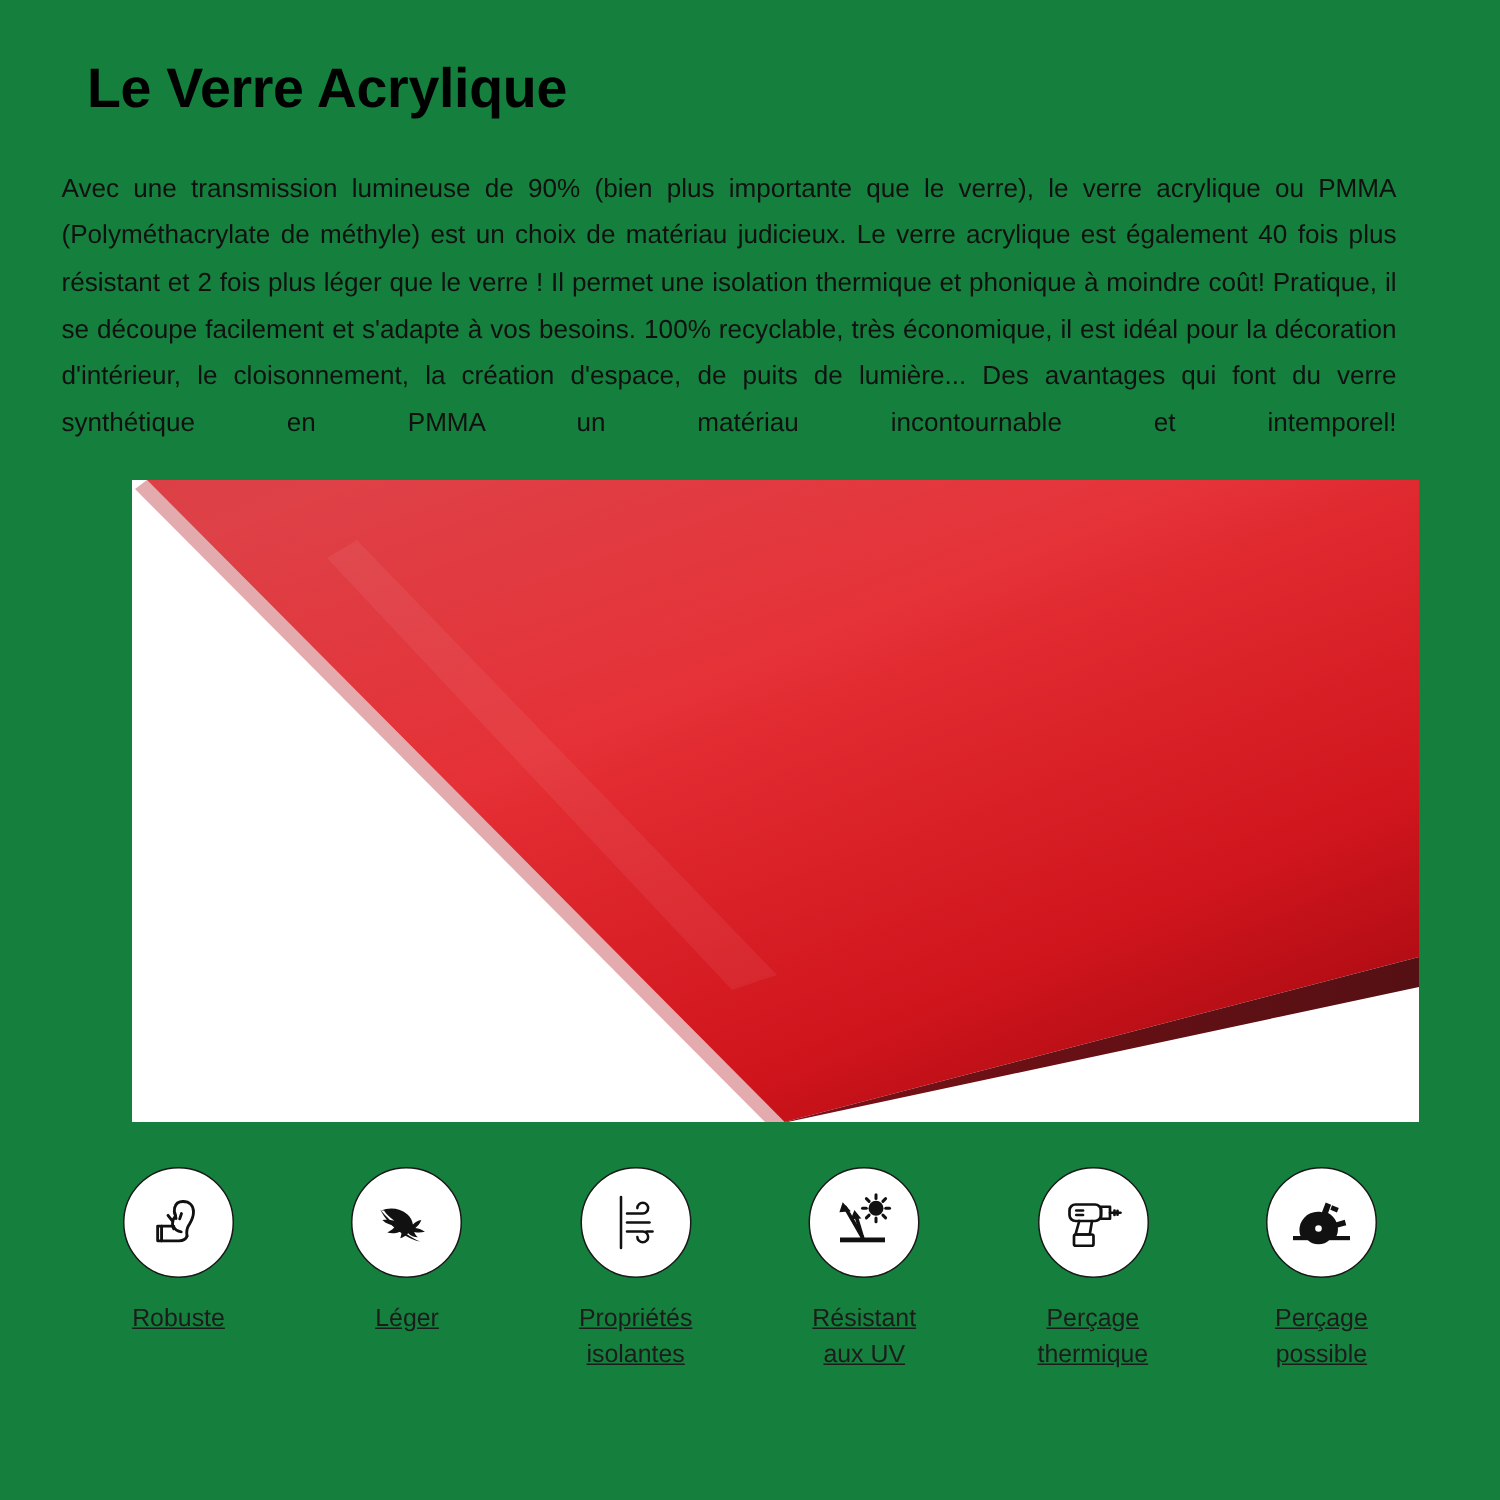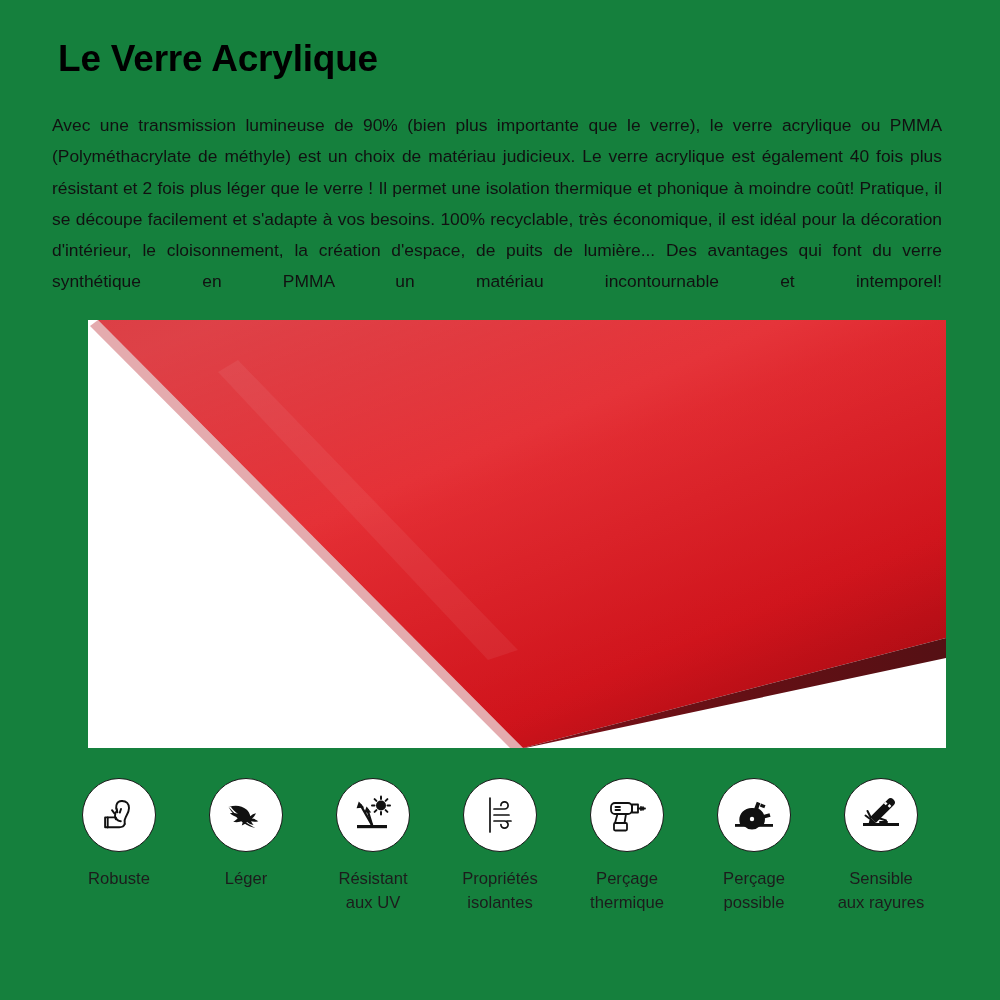--- a/index.html
+++ b/index.html
@@ -30,21 +30,21 @@
     font-weight: 700;
     letter-spacing: -0.2px;
     color: #000000;
     line-height: 1.15;
     white-space: nowrap;
   }
 
   
   .body-copy {
     position: absolute;
-    left: 52px;
+    left: 41px;
     top: 110px;
     width: 890px;
     font-size: 17.4px;
     line-height: 31.3px;
     color: #111111;
     text-align: justify;
     text-justify: inter-word;
     hyphens: none;
   }
   .body-copy::after {
@@ -92,20 +92,21 @@
     background: #ffffff;
   }
   .feature-badge svg { display: block; }
   .feature-label {
     margin-top: 15px;
     font-size: 16.6px;
     line-height: 24px;
     color: #1c1c1c;
     text-align: center;
     white-space: pre-line;
+    text-decoration: underline;
   }
 </style>
 </head>
 <body>
 
 <div class="page">
 
   <h1 class="title">Le Verre Acrylique</h1>
 
   <p class="body-copy">Avec une transmission lumineuse de 90% (bien plus importante que le verre), le verre acrylique ou PMMA (Polyméthacrylate de méthyle) est un choix de matériau judicieux. Le verre acrylique est également 40 fois plus résistant et 2 fois plus léger que le verre ! Il permet une isolation thermique et phonique à moindre coût! Pratique, il se découpe facilement et s'adapte à vos besoins. 100% recyclable, très économique, il est idéal pour la décoration d'intérieur, le cloisonnement, la création d'espace, de puits de lumière... Des avantages qui font du verre synthétique en PMMA un matériau incontournable et intemporel!</p>
@@ -198,20 +199,36 @@
     <div class="feature">
       <div class="feature-badge">
         <svg width="46" height="46" viewBox="0 0 46 46">
           <g fill="#111">
             <path d="M6 15 c6 -2.5 13 -1.5 17.5 2.5 c2.2 2 3.4 4.4 3.8 6.8 c1.6 -1.6 3.4 -2.6 5.6 -3 c-0.8 2.2 -2.2 4 -4 5.3 c2.4 0.2 4.6 1.1 6.4 2.6 c-2.6 0.7 -5 0.7 -7.2 0.1 c0.6 1.4 1.4 2.6 2.5 3.6 c-2.6 -0.2 -4.8 -1.2 -6.5 -2.8 c-1.4 1.6 -3.2 2.8 -5.3 3.4 c0.6 -1.7 1 -3.3 1 -4.9 c-3 1.6 -6.4 2 -9.6 1.1 c2.4 -1.2 4.3 -2.8 5.7 -4.7 c-3.4 0 -6.6 -1.3 -9 -3.7 c3 -0.4 5.7 -0.2 8 0.5 c-3 -2 -5.4 -4.5 -6.9 -6.8 Z"></path>
             <path d="M5.4 14.4 c3.5 4.2 9.5 10.4 17 15.7 c3.6 2.6 7 4.5 9.8 5.6 c-3.4 -0.4 -7.6 -2.2 -11.8 -5 c-6.6 -4.4 -12 -10.4 -15 -16.3 Z"></path>
           </g>
         </svg>
       </div>
       <div class="feature-label">Léger</div>
+    </div>
+
+    <div class="feature">
+      <div class="feature-badge">
+        <svg width="46" height="46" viewBox="0 0 46 46">
+          <g fill="none" stroke="#111" stroke-width="1.7" stroke-linecap="round">
+            <line x1="13" y1="6" x2="13" y2="40"></line>
+            <path d="M17 17 l10.5 0 a3.6 3.6 0 1 0 -3.6 -3.6"></path>
+            <path d="M17 23 l15 0"></path>
+            <path d="M17 29 l10.5 0 a3.6 3.6 0 1 1 -3.6 3.6"></path>
+            <path d="M30 29 l4 0"></path>
+          </g>
+        </svg>
+      </div>
+      <div class="feature-label">Propriétés
+isolantes</div>
     </div>
 
     <div class="feature">
       <div class="feature-badge">
         <svg width="46" height="46" viewBox="0 0 46 46">
           <g fill="#111">
             <rect x="7" y="33" width="30" height="3.2"></rect>
             <circle cx="31" cy="13.5" r="5"></circle>
             <g stroke="#111" stroke-width="2" stroke-linecap="round">
               <line x1="31" y1="4.5" x2="31" y2="7"></line>
@@ -232,36 +249,20 @@
           </g>
         </svg>
       </div>
       <div class="feature-label">Résistant
 aux UV</div>
     </div>
 
     <div class="feature">
       <div class="feature-badge">
         <svg width="46" height="46" viewBox="0 0 46 46">
-          <g fill="none" stroke="#111" stroke-width="1.7" stroke-linecap="round">
-            <line x1="13" y1="6" x2="13" y2="40"></line>
-            <path d="M17 17 l10.5 0 a3.6 3.6 0 1 0 -3.6 -3.6"></path>
-            <path d="M17 23 l15 0"></path>
-            <path d="M17 29 l10.5 0 a3.6 3.6 0 1 1 -3.6 3.6"></path>
-            <path d="M30 29 l4 0"></path>
-          </g>
-        </svg>
-      </div>
-      <div class="feature-label">Propriétés
-isolantes</div>
-    </div>
-
-    <div class="feature">
-      <div class="feature-badge">
-        <svg width="46" height="46" viewBox="0 0 46 46">
           <g fill="none" stroke="#111" stroke-width="1.8" stroke-linejoin="round" stroke-linecap="round">
             <rect x="7" y="11" width="21" height="11" rx="4"></rect>
             <path d="M28 12.5 l6 0 l0 8 l-6 0 Z"></path>
             <line x1="34" y1="16.5" x2="41" y2="16.5"></line>
             <path d="M37 15 l0 3 M39 15.2 l0 2.6"></path>
             <path d="M13.5 22 l-2.5 9 l9.5 0 l1.5 -9"></path>
             <rect x="10" y="31" width="13" height="7.5" rx="1.2"></rect>
             <line x1="11.5" y1="15" x2="16" y2="15"></line>
             <line x1="11.5" y1="18" x2="16" y2="18"></line>
           </g>
@@ -286,38 +287,15 @@
           </g>
           <g fill="#fff">
             <circle cx="22" cy="28" r="1.1"></circle>
           </g>
         </svg>
       </div>
       <div class="feature-label">Perçage
 possible</div>
     </div>
 
-    <div class="feature">
-      <div class="feature-badge">
-        <svg width="48" height="48" viewBox="0 0 48 48">
-          <g fill="#111">
-            <rect x="6" y="32" width="36" height="3"></rect>
-            <path d="M36.5 8.5 c2 2 2 3.8 0.4 5.4 L19 31.8 l-5.8 -5.8 L31 8.2 c1.7 -1.6 3.5 -1.6 5.5 0.3 Z"></path>
-            <path d="M13.2 26 l5.8 5.8 l-7.6 1.8 Z"></path>
-            <g fill="#fff">
-              <rect x="27.4" y="11.2" width="2.6" height="2.6" transform="rotate(-45 28.7 12.5)"></rect>
-              <rect x="31.2" y="13.6" width="2.6" height="2.6" transform="rotate(-45 32.5 14.9)"></rect>
-            </g>
-          </g>
-          <g stroke="#111" stroke-width="2" stroke-linecap="round" fill="none">
-            <line x1="10.5" y1="20" x2="13.5" y2="26"></line>
-            <line x1="8.5" y1="24.5" x2="12.5" y2="27.5"></line>
-            <line x1="21.5" y1="27" x2="29" y2="29.5"></line>
-            <line x1="23" y1="31" x2="30" y2="31"></line>
-          </g>
-        </svg>
-      </div>
-      <div class="feature-label">Sensible
-aux rayures</div>
-    </div>
 
   </div>
 </div>
 
 </body></html>

